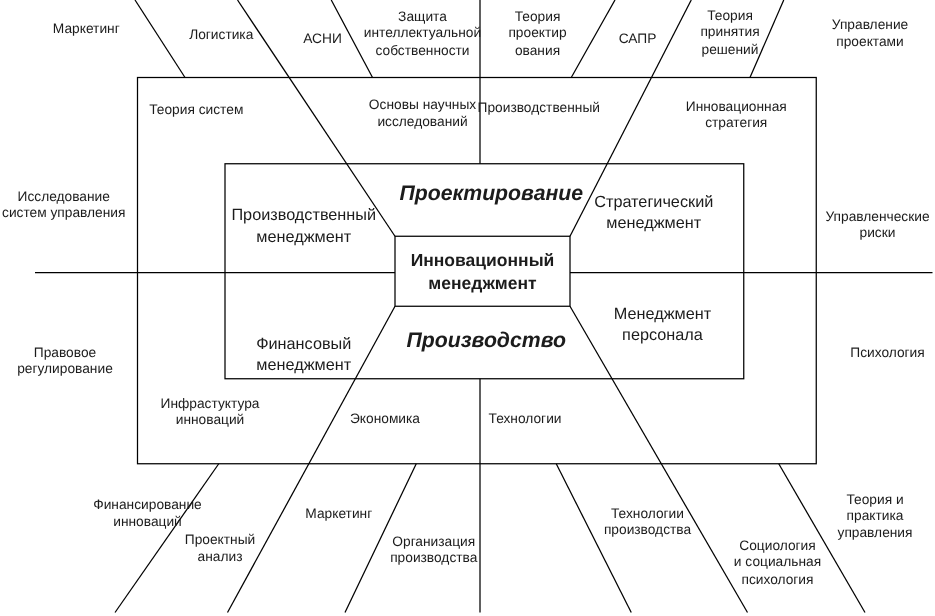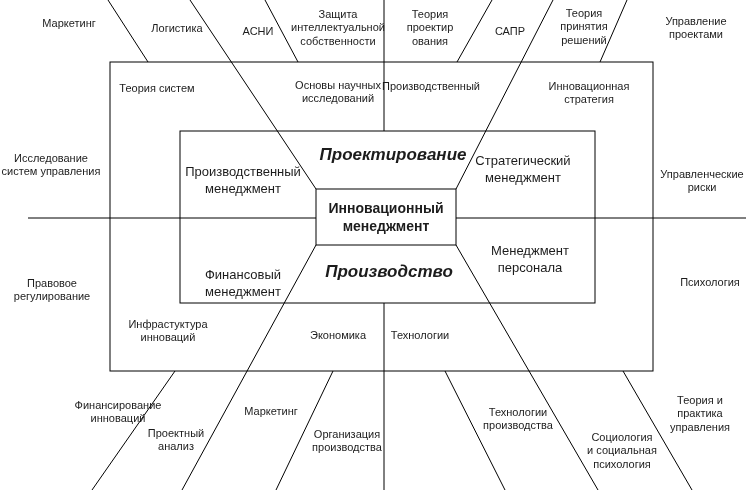--- a/index.html
+++ b/index.html
@@ -113,21 +113,21 @@
 управления</div>
 
   <div class="lbl" style="left:157px;top:89px;">Теория систем</div>
   <div class="lbl" style="left:338px;top:92px;">Основы научных
 исследований</div>
   <div class="lbl" style="left:431px;top:87px;">Производственный</div>
   <div class="lbl" style="left:589px;top:93px;">Инновационная
 стратегия</div>
   <div class="lbl" style="left:168px;top:331px;">Инфрастуктура
 инноваций</div>
-  <div class="lbl" style="left:308px;top:336px;margin-left:30px;">Экономика</div>
+  <div class="lbl" style="left:308px;top:336px;">Экономика</div>
   <div class="lbl" style="left:420px;top:336px;">Технологии</div>
 
   <div class="lbl lbl-mid" style="left:243px;top:181px;">Производственный
 менеджмент</div>
   <div class="lbl lbl-mid" style="left:523px;top:170px;">Стратегический
 менеджмент</div>
   <div class="lbl lbl-mid" style="left:243px;top:284px;">Финансовый
 менеджмент</div>
   <div class="lbl lbl-mid" style="left:530px;top:260px;">Менеджмент
 персонала</div>

